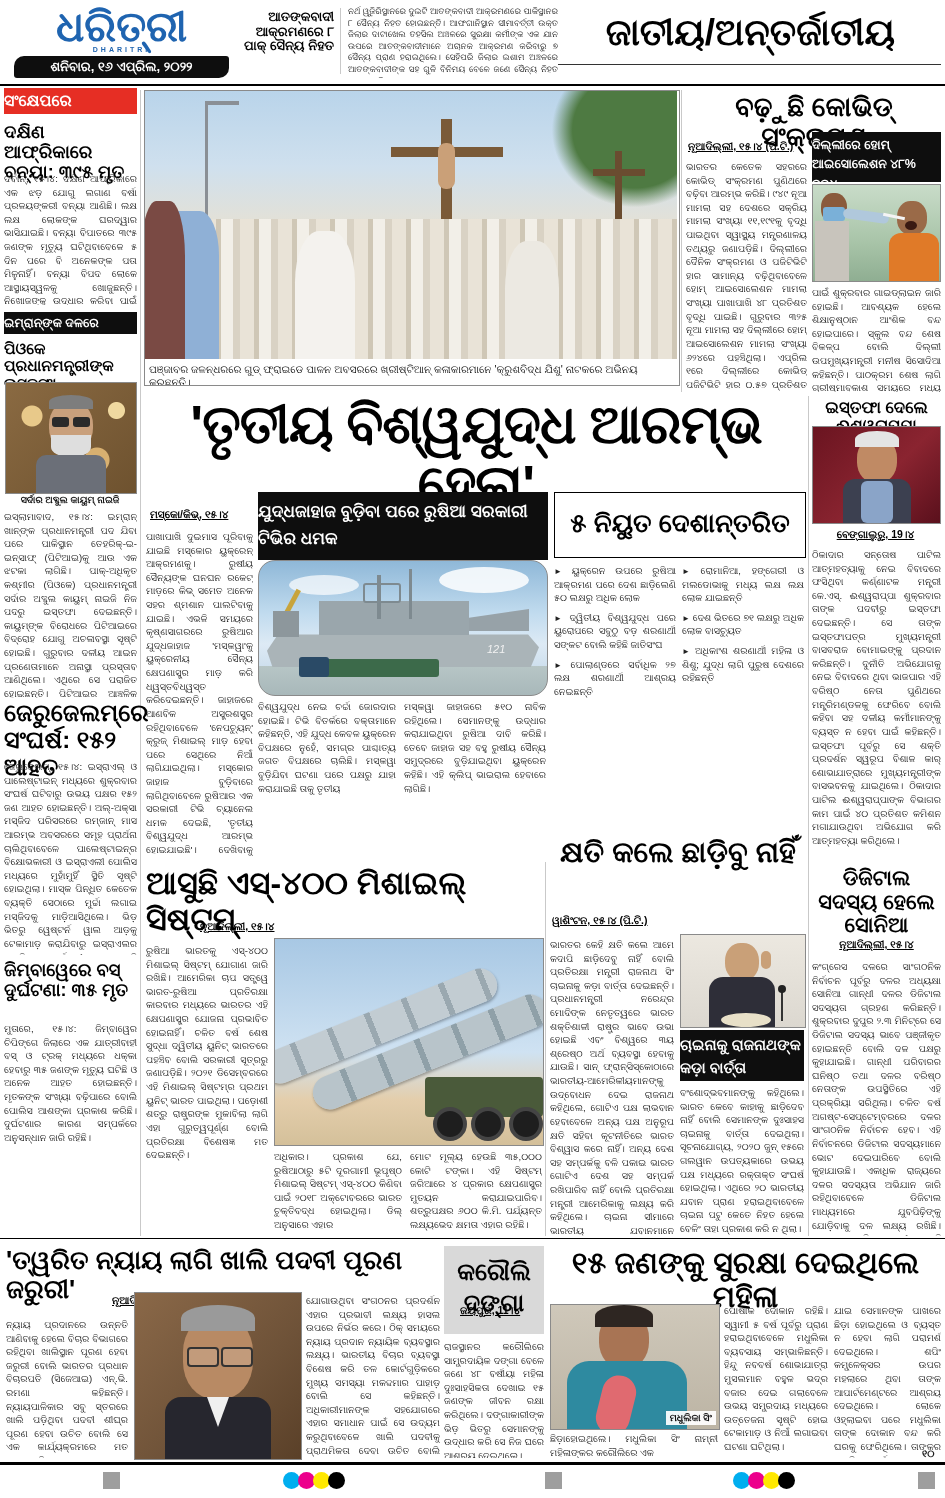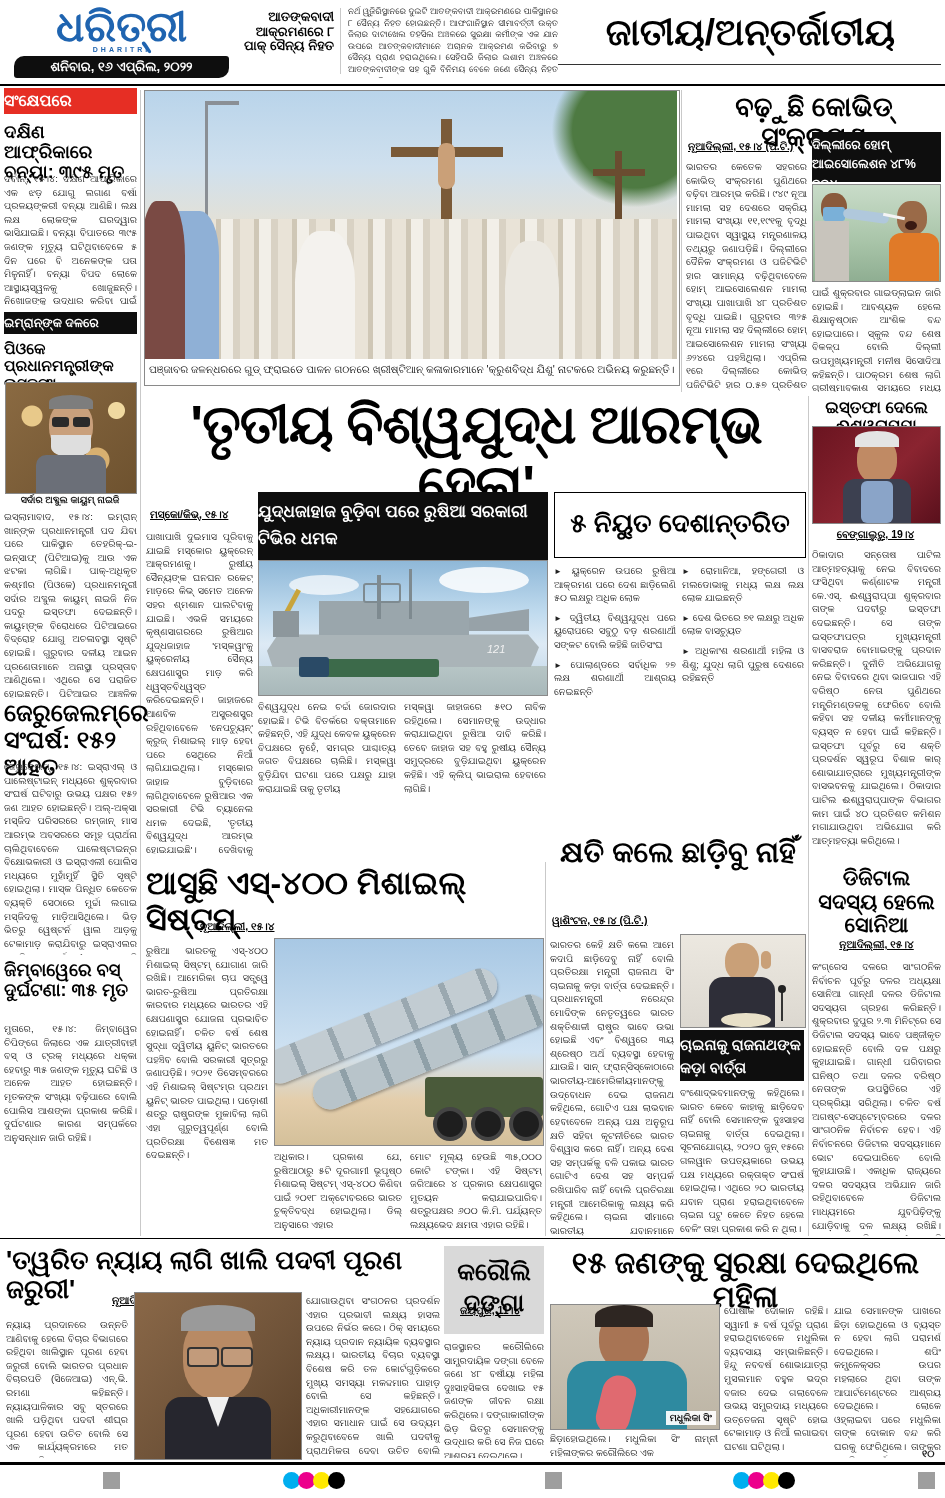--- a/index.html
+++ b/index.html
@@ -80,21 +80,21 @@
       <div class="abs" style="left:293px;top:52px;width:17px;height:46px;border-radius:8px;background:#caa078;"></div>
       <div class="abs" style="left:470px;top:60px;width:7px;height:90px;background:#6a4c30;"></div>
       <div class="abs" style="left:448px;top:78px;width:52px;height:7px;background:#6a4c30;"></div>
       <div class="abs" style="left:0;top:128px;width:532px;height:140px;
            background:repeating-linear-gradient(90deg,#f2efe8 0 12px,#d9d2c4 12px 19px,#e9e3d7 19px 33px,#cfc7b6 33px 38px);"></div>
       <div class="abs" style="left:10px;top:120px;width:64px;height:148px;border-radius:30% 30% 0 0;background:#8fb0d6;"></div>
       <div class="abs" style="left:-4px;top:110px;width:44px;height:158px;border-radius:35% 35% 0 0;background:#7a4a44;"></div>
       <div class="abs" style="left:150px;top:140px;width:60px;height:128px;border-radius:40% 40% 0 0;background:#f4f2ee;"></div>
       <div class="abs" style="left:360px;top:150px;width:54px;height:118px;border-radius:40% 40% 0 0;background:#ece9e2;"></div>
     </div>
-    <div class="abs cap" style="left:0;top:268px;width:526px;height:24px;padding:4px 4px 0 4px;font-weight:normal;font-size:10.5px;">ପଞ୍ଜାବର ଜଳନ୍ଧରରେ ଗୁଡ୍ ଫ୍ରାଇଡେ ପାଳନ ଗଠନରେ ଖ୍ରୀଷ୍ଟିଆନ୍ କଳାକାରମାନେ 'କ୍ରୁଶବିଦ୍ଧ ଯିଶୁ' ନାଟକରେ ଅଭିନୟ କରୁଛନ୍ତି।</div>
+    <div class="abs cap" style="left:0;top:268px;width:526px;height:24px;padding:4px 4px 0 4px;font-weight:normal;font-size:10.5px;">ପଞ୍ଜାବର ଜଳନ୍ଧରରେ ଗୁଡ୍ ଫ୍ରାଇଡେ ପାଳନ ଅବସରରେ ଖ୍ରୀଷ୍ଟିଆନ୍ କଳାକାରମାନେ 'କ୍ରୁଶବିଦ୍ଧ ଯିଶୁ' ନାଟକରେ ଅଭିନୟ କରୁଛନ୍ତି।</div>
   </div>
 
   <div class="abs vrule" style="left:681px;top:90px;height:302px;"></div>
   <div class="abs hl" style="left:686px;top:92px;width:256px;font-size:27px;text-align:center;">ବଢ଼ୁଛି କୋଭିଡ୍ ସଂକ୍ରମଣ</div>
   <div class="abs dl" style="left:688px;top:140px;">ନୂଆଦିଲ୍ଲୀ, ୧୫।୪ (ପି.ଟି.)</div>
   <div class="abs kick" style="left:812px;top:132px;width:129px;height:46px;font-size:12.5px;line-height:1.55;padding-top:4px;">ଦିଲ୍ଲୀରେ ହୋମ୍ ଆଇସୋଲେଶନ ୪୮% ବୃଦ୍ଧି</div>
 
   <div class="abs photo" style="left:812px;top:184px;width:127px;height:96px;
        background:linear-gradient(180deg,#c9dcc9 0%,#a8c4a8 60%,#8fae92 100%);">
     <div class="abs" style="left:84px;top:16px;width:30px;height:34px;border-radius:45%;background:#9a6a48;"></div>
@@ -124,21 +124,21 @@
   <div class="abs hl" style="left:146px;top:394px;width:660px;font-size:54px;text-align:center;letter-spacing:-1px;">'ତୃତୀୟ ବିଶ୍ୱଯୁଦ୍ଧ ଆରମ୍ଭ ହେଲା'</div>
   <div class="abs dl" style="left:150px;top:508px;">ମସ୍କୋ/କିଭ୍, ୧୫।୪</div>
 
   <div class="abs kick" style="left:258px;top:492px;width:290px;height:62px;font-size:17px;line-height:1.6;padding-top:6px;">ଯୁଦ୍ଧଜାହାଜ ବୁଡ଼ିବା ପରେ ରୁଷିଆ ସରକାରୀ ଟିଭିର ଧମକ</div>
 
   <div class="abs" style="left:554px;top:492px;width:250px;height:64px;border:1.5px solid #000;">
     <div class="hl" style="font-size:26px;text-align:center;line-height:60px;">୫ ନିୟୁତ ଦେଶାନ୍ତରିତ</div>
   </div>
 
   <div class="abs photo" style="left:258px;top:560px;width:288px;height:134px;
-       background:linear-gradient(180deg,#8fb8d8 0%,#c2dcef 40%,#ddeaf5 62%,#cfe0ee 78%,#b7c6c6 78%,#a8b8ba 100%);">
+       background:linear-gradient(180deg,#8fb8d8 0%,#c2dcef 40%,#ddeaf5 62%,#cfe0ee 78%,#b7c6c6 78%,#a8b8ba 100%);border-radius:17px;">
     <div class="abs" style="left:180px;top:6px;width:90px;height:26px;border-radius:50%;background:rgba(255,255,255,.85);"></div>
     <div class="abs" style="left:30px;top:14px;width:70px;height:20px;border-radius:50%;background:rgba(255,255,255,.7);"></div>
     <div class="abs" style="left:8px;top:70px;width:272px;height:36px;background:#aab4b8;clip-path:polygon(0 55%,4% 10%,96% 10%,100% 45%,97% 100%,2% 100%);"></div>
     <div class="abs" style="left:60px;top:40px;width:150px;height:34px;background:#9aa6ac;"></div>
     <div class="abs" style="left:118px;top:14px;width:4px;height:44px;background:#7e8a90;"></div>
     <div class="abs" style="left:150px;top:8px;width:3px;height:50px;background:#7e8a90;"></div>
     <div class="abs" style="left:104px;top:22px;width:34px;height:16px;border:2px solid #7e8a90;border-radius:3px;background:transparent;"></div>
     <div class="abs" style="left:26px;top:26px;width:5px;height:48px;background:#c8a43c;transform:rotate(28deg);"></div>
     <div class="abs" style="left:14px;top:50px;width:26px;height:26px;background:#8d979c;"></div>
     <div class="abs" style="left:210px;top:48px;width:60px;height:22px;background:#97a2a8;clip-path:polygon(0 40%,100% 0,100% 100%,0 100%);"></div>

